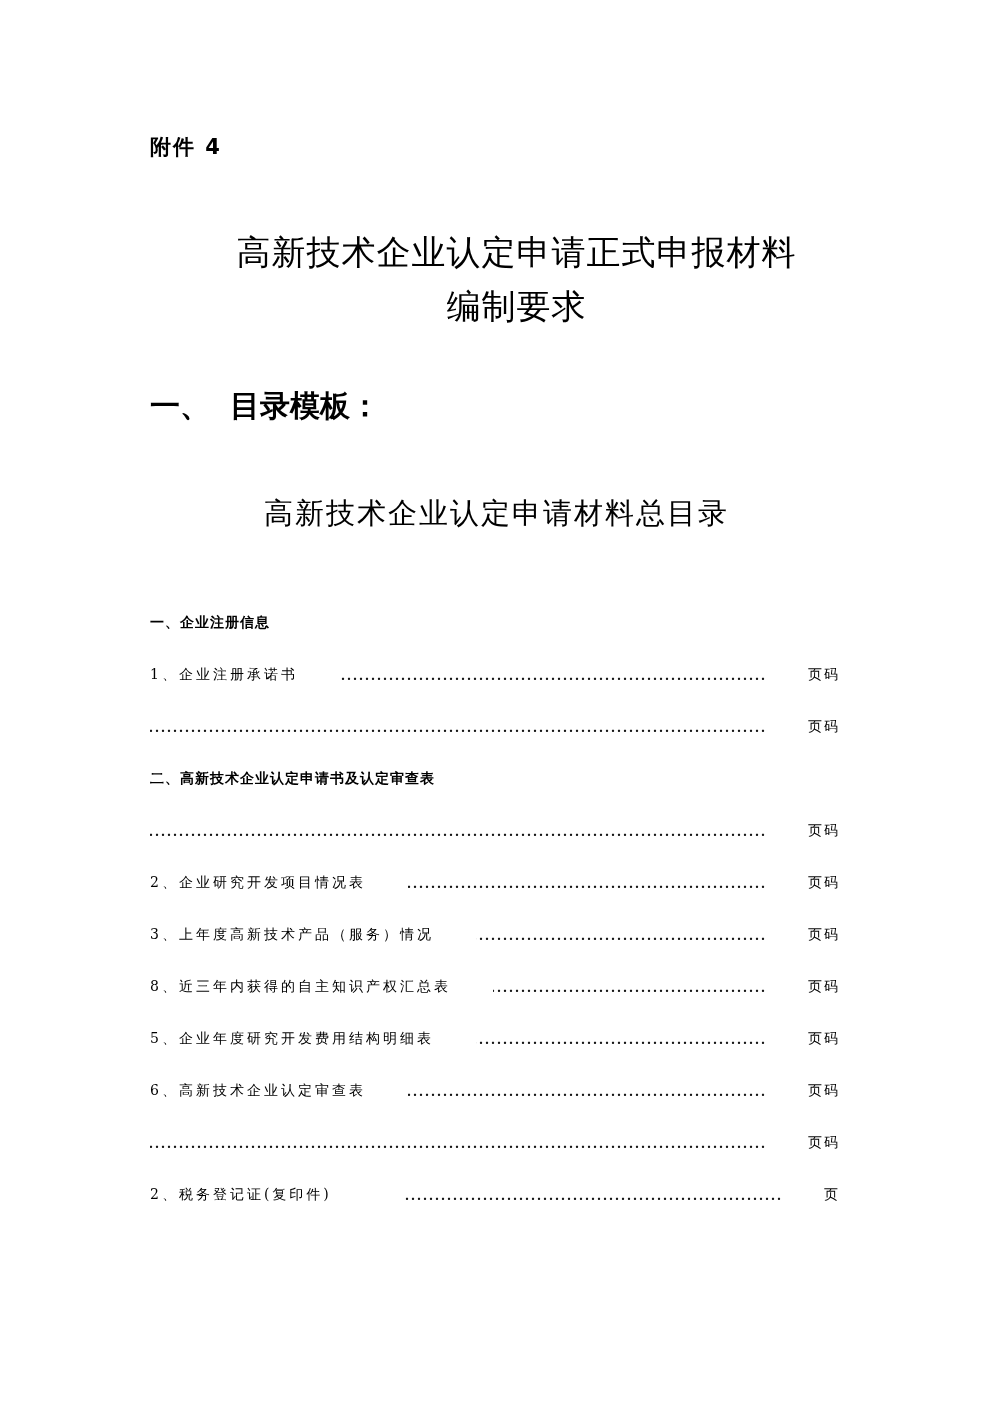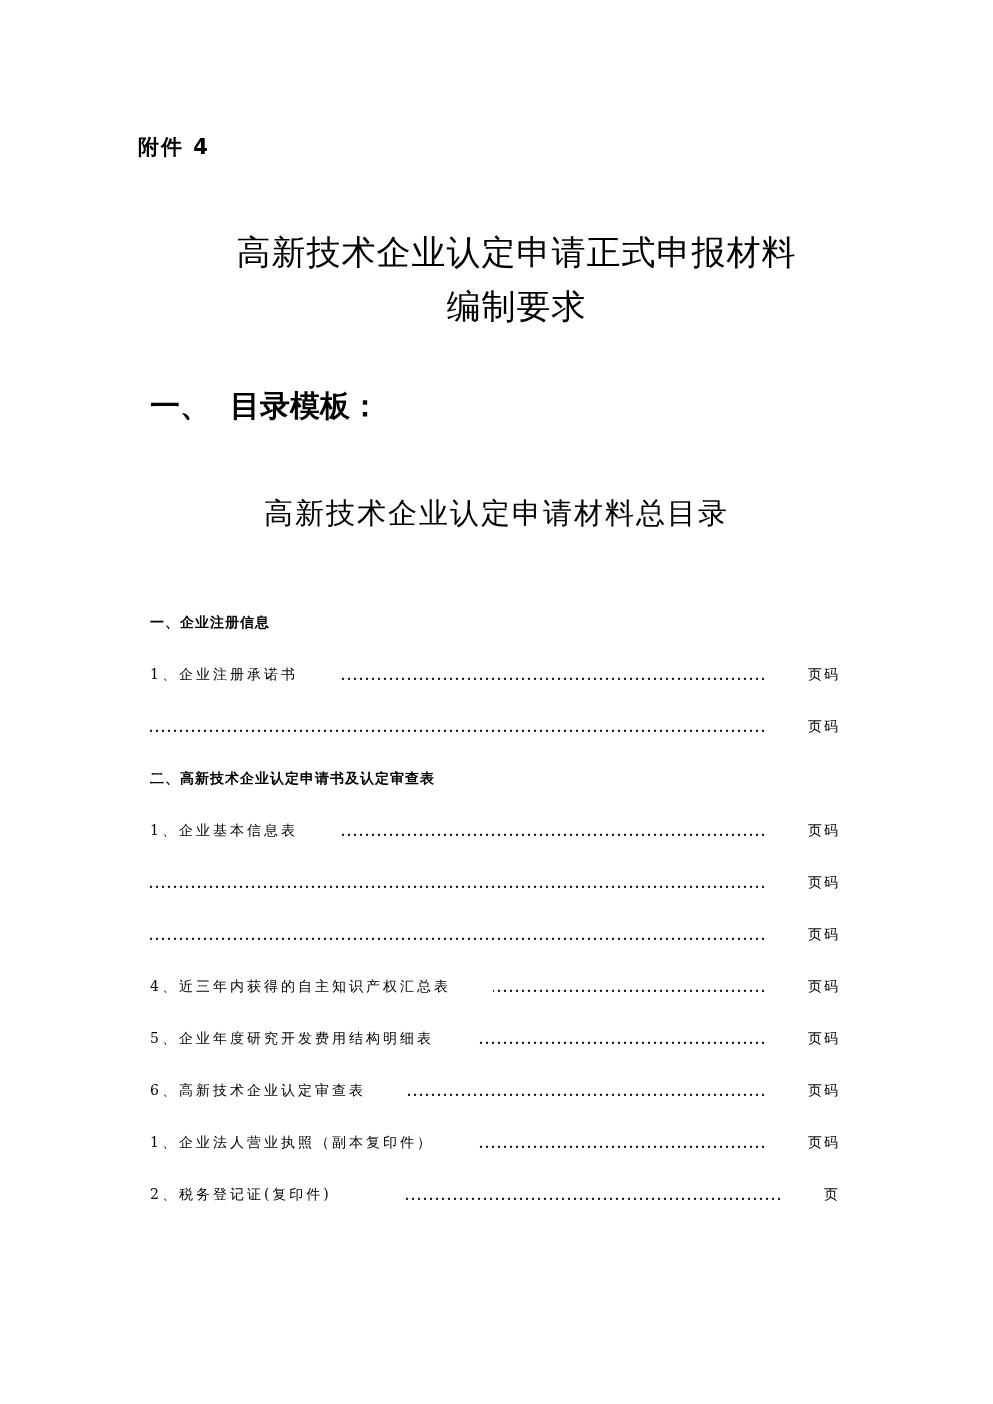--- a/index.html
+++ b/index.html
@@ -18,21 +18,21 @@
     .page {
       position: absolute;
       left: 0;
       top: 0;
       width: 993px;
       height: 1404px;
       background: #ffffff;
     }
     .attachment {
       position: absolute;
-      left: 138px;
+      left: 150px;
       top: 133px;
       font-size: 21px;
       font-weight: bold;
       line-height: 28px;
       font-family: "DejaVu Sans", "Liberation Sans", sans-serif;
       letter-spacing: 2px;
     }
     .title {
       position: absolute;
       left: 0;
@@ -139,50 +139,50 @@
       <span class="leader"></span>
       <span class="page-ref">页码</span>
     </div>
     <div class="toc-row item">
       <span class="leader"></span>
       <span class="page-ref">页码</span>
     </div>
 
     <div class="toc-row group">二、高新技术企业认定申请书及认定审查表</div>
     <div class="toc-row item">
-      <span class="label">1、企业基本信息表</span>
       <span class="leader"></span>
       <span class="page-ref">页码</span>
     </div>
     <div class="toc-row item">
+      <span class="label">2、企业研究开发项目情况表</span>
       <span class="leader"></span>
       <span class="page-ref">页码</span>
     </div>
     <div class="toc-row item">
+      <span class="label">3、上年度高新技术产品（服务）情况</span>
       <span class="leader"></span>
       <span class="page-ref">页码</span>
     </div>
     <div class="toc-row item">
-      <span class="label">4、近三年内获得的自主知识产权汇总表</span>
+      <span class="label">8、近三年内获得的自主知识产权汇总表</span>
       <span class="leader"></span>
       <span class="page-ref">页码</span>
     </div>
     <div class="toc-row item">
       <span class="label">5、企业年度研究开发费用结构明细表</span>
       <span class="leader"></span>
       <span class="page-ref">页码</span>
     </div>
     <div class="toc-row item">
       <span class="label">6、高新技术企业认定审查表</span>
       <span class="leader"></span>
       <span class="page-ref">页码</span>
     </div>
 
     <div class="toc-row item">
-      <span class="label">1、企业法人营业执照（副本复印件）</span>
       <span class="leader"></span>
       <span class="page-ref">页码</span>
     </div>
     <div class="toc-row item">
       <span class="label">2、税务登记证(复印件)</span>
       <span class="leader gap"></span>
       <span class="page-ref">页</span>
     </div>
 
   </div>

